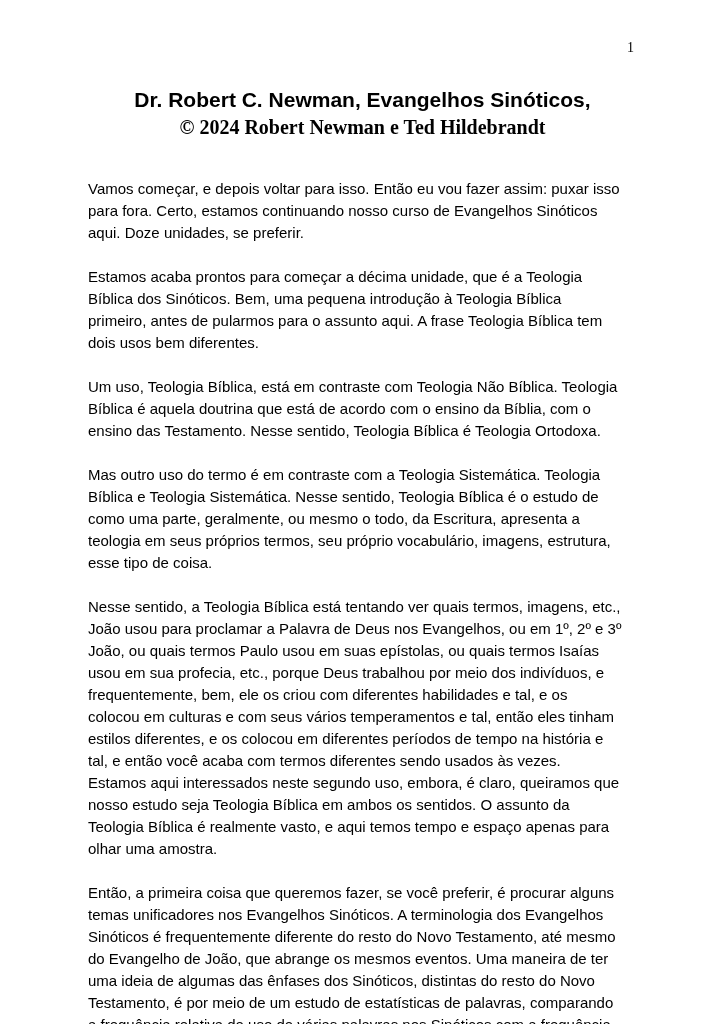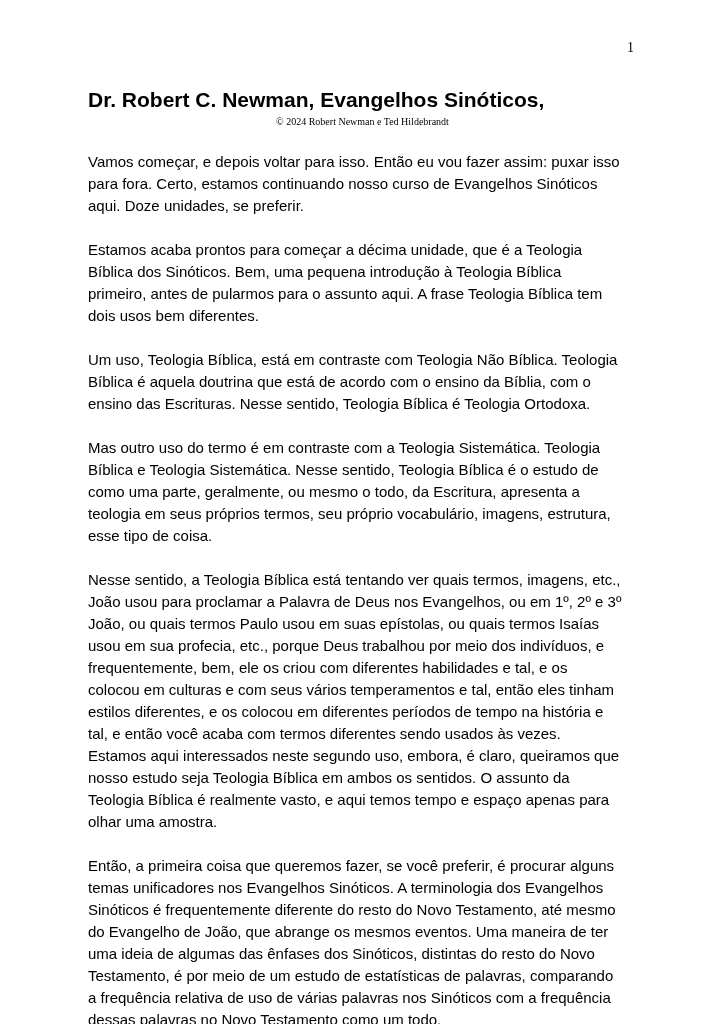--- a/index.html
+++ b/index.html
@@ -21,32 +21,34 @@
   .page-number {
     position: absolute;
     top: 40px;
     right: 90px;
     font-family: "Liberation Serif", serif;
     font-size: 14px;
     color: #000000;
   }
   .doc-title {
     margin: 46px 0 2px 0;
+    text-align: center;
     font-family: "Liberation Sans", sans-serif;
     font-weight: 700;
     font-size: 21px;
     line-height: 1.35;
     color: #000000;
   }
   .copyright {
     text-align: center;
     font-family: "Liberation Serif", serif;
-    font-size: 10px;
-    margin: 2px 0 24px 0;
+    font-size: 20px;
+    margin: 2px 0 39px 0;
     color: #000000;
+    font-weight: bold;
   }
   .body-text p {
     font-family: Liberation Sans, sans-serif;
     font-size: 15px;
     line-height: 22px;
     margin: 0 15px 22px 0;
     text-align: left;
     color: #000000;
   }
 </style>
@@ -59,19 +61,19 @@
 
   <h1 class="doc-title">
     <span>Dr. Robert C. Newman, Evangelhos Sinóticos,</span><br>
   </h1>
 
   <div class="copyright">© 2024 Robert Newman e Ted Hildebrandt</div>
 
   <div class="body-text">
     <p>Vamos começar, e depois voltar para isso. Então eu vou fazer assim: puxar isso para fora. Certo, estamos continuando nosso curso de Evangelhos Sinóticos aqui. Doze unidades, se preferir.</p>
     <p>Estamos acaba prontos para começar a décima unidade, que é a Teologia Bíblica dos Sinóticos. Bem, uma pequena introdução à Teologia Bíblica primeiro, antes de pularmos para o assunto aqui. A frase Teologia Bíblica tem dois usos bem diferentes.</p>
-    <p>Um uso, Teologia Bíblica, está em contraste com Teologia Não Bíblica. Teologia Bíblica é aquela doutrina que está de acordo com o ensino da Bíblia, com o ensino das Escrituras. Nesse sentido, Teologia Bíblica é Teologia Ortodoxa.</p>
+    <p>Um uso, Teologia Bíblica, está em contraste com Teologia Não Bíblica. Teologia Bíblica é aquela doutrina que está de acordo com o ensino da Bíblia, com o ensino das Testamento. Nesse sentido, Teologia Bíblica é Teologia Ortodoxa.</p>
     <p>Mas outro uso do termo é em contraste com a Teologia Sistemática. Teologia Bíblica e Teologia Sistemática. Nesse sentido, Teologia Bíblica é o estudo de como uma parte, geralmente, ou mesmo o todo, da Escritura, apresenta a teologia em seus próprios termos, seu próprio vocabulário, imagens, estrutura, esse tipo de coisa.</p>
     <p>Nesse sentido, a Teologia Bíblica está tentando ver quais termos, imagens, etc., João usou para proclamar a Palavra de Deus nos Evangelhos, ou em 1º, 2º e 3º João, ou quais termos Paulo usou em suas epístolas, ou quais termos Isaías usou em sua profecia, etc., porque Deus trabalhou por meio dos indivíduos, e frequentemente, bem, ele os criou com diferentes habilidades e tal, e os colocou em culturas e com seus vários temperamentos e tal, então eles tinham estilos diferentes, e os colocou em diferentes períodos de tempo na história e tal, e então você acaba com termos diferentes sendo usados às vezes. Estamos aqui interessados neste segundo uso, embora, é claro, queiramos que nosso estudo seja Teologia Bíblica em ambos os sentidos. O assunto da Teologia Bíblica é realmente vasto, e aqui temos tempo e espaço apenas para olhar uma amostra.</p>
     <p>Então, a primeira coisa que queremos fazer, se você preferir, é procurar alguns temas unificadores nos Evangelhos Sinóticos. A terminologia dos Evangelhos Sinóticos é frequentemente diferente do resto do Novo Testamento, até mesmo do Evangelho de João, que abrange os mesmos eventos. Uma maneira de ter uma ideia de algumas das ênfases dos Sinóticos, distintas do resto do Novo Testamento, é por meio de um estudo de estatísticas de palavras, comparando a frequência relativa de uso de várias palavras nos Sinóticos com a frequência dessas palavras no Novo Testamento como um todo.</p>
   </div>
 
 </div>
 
 </body></html>

